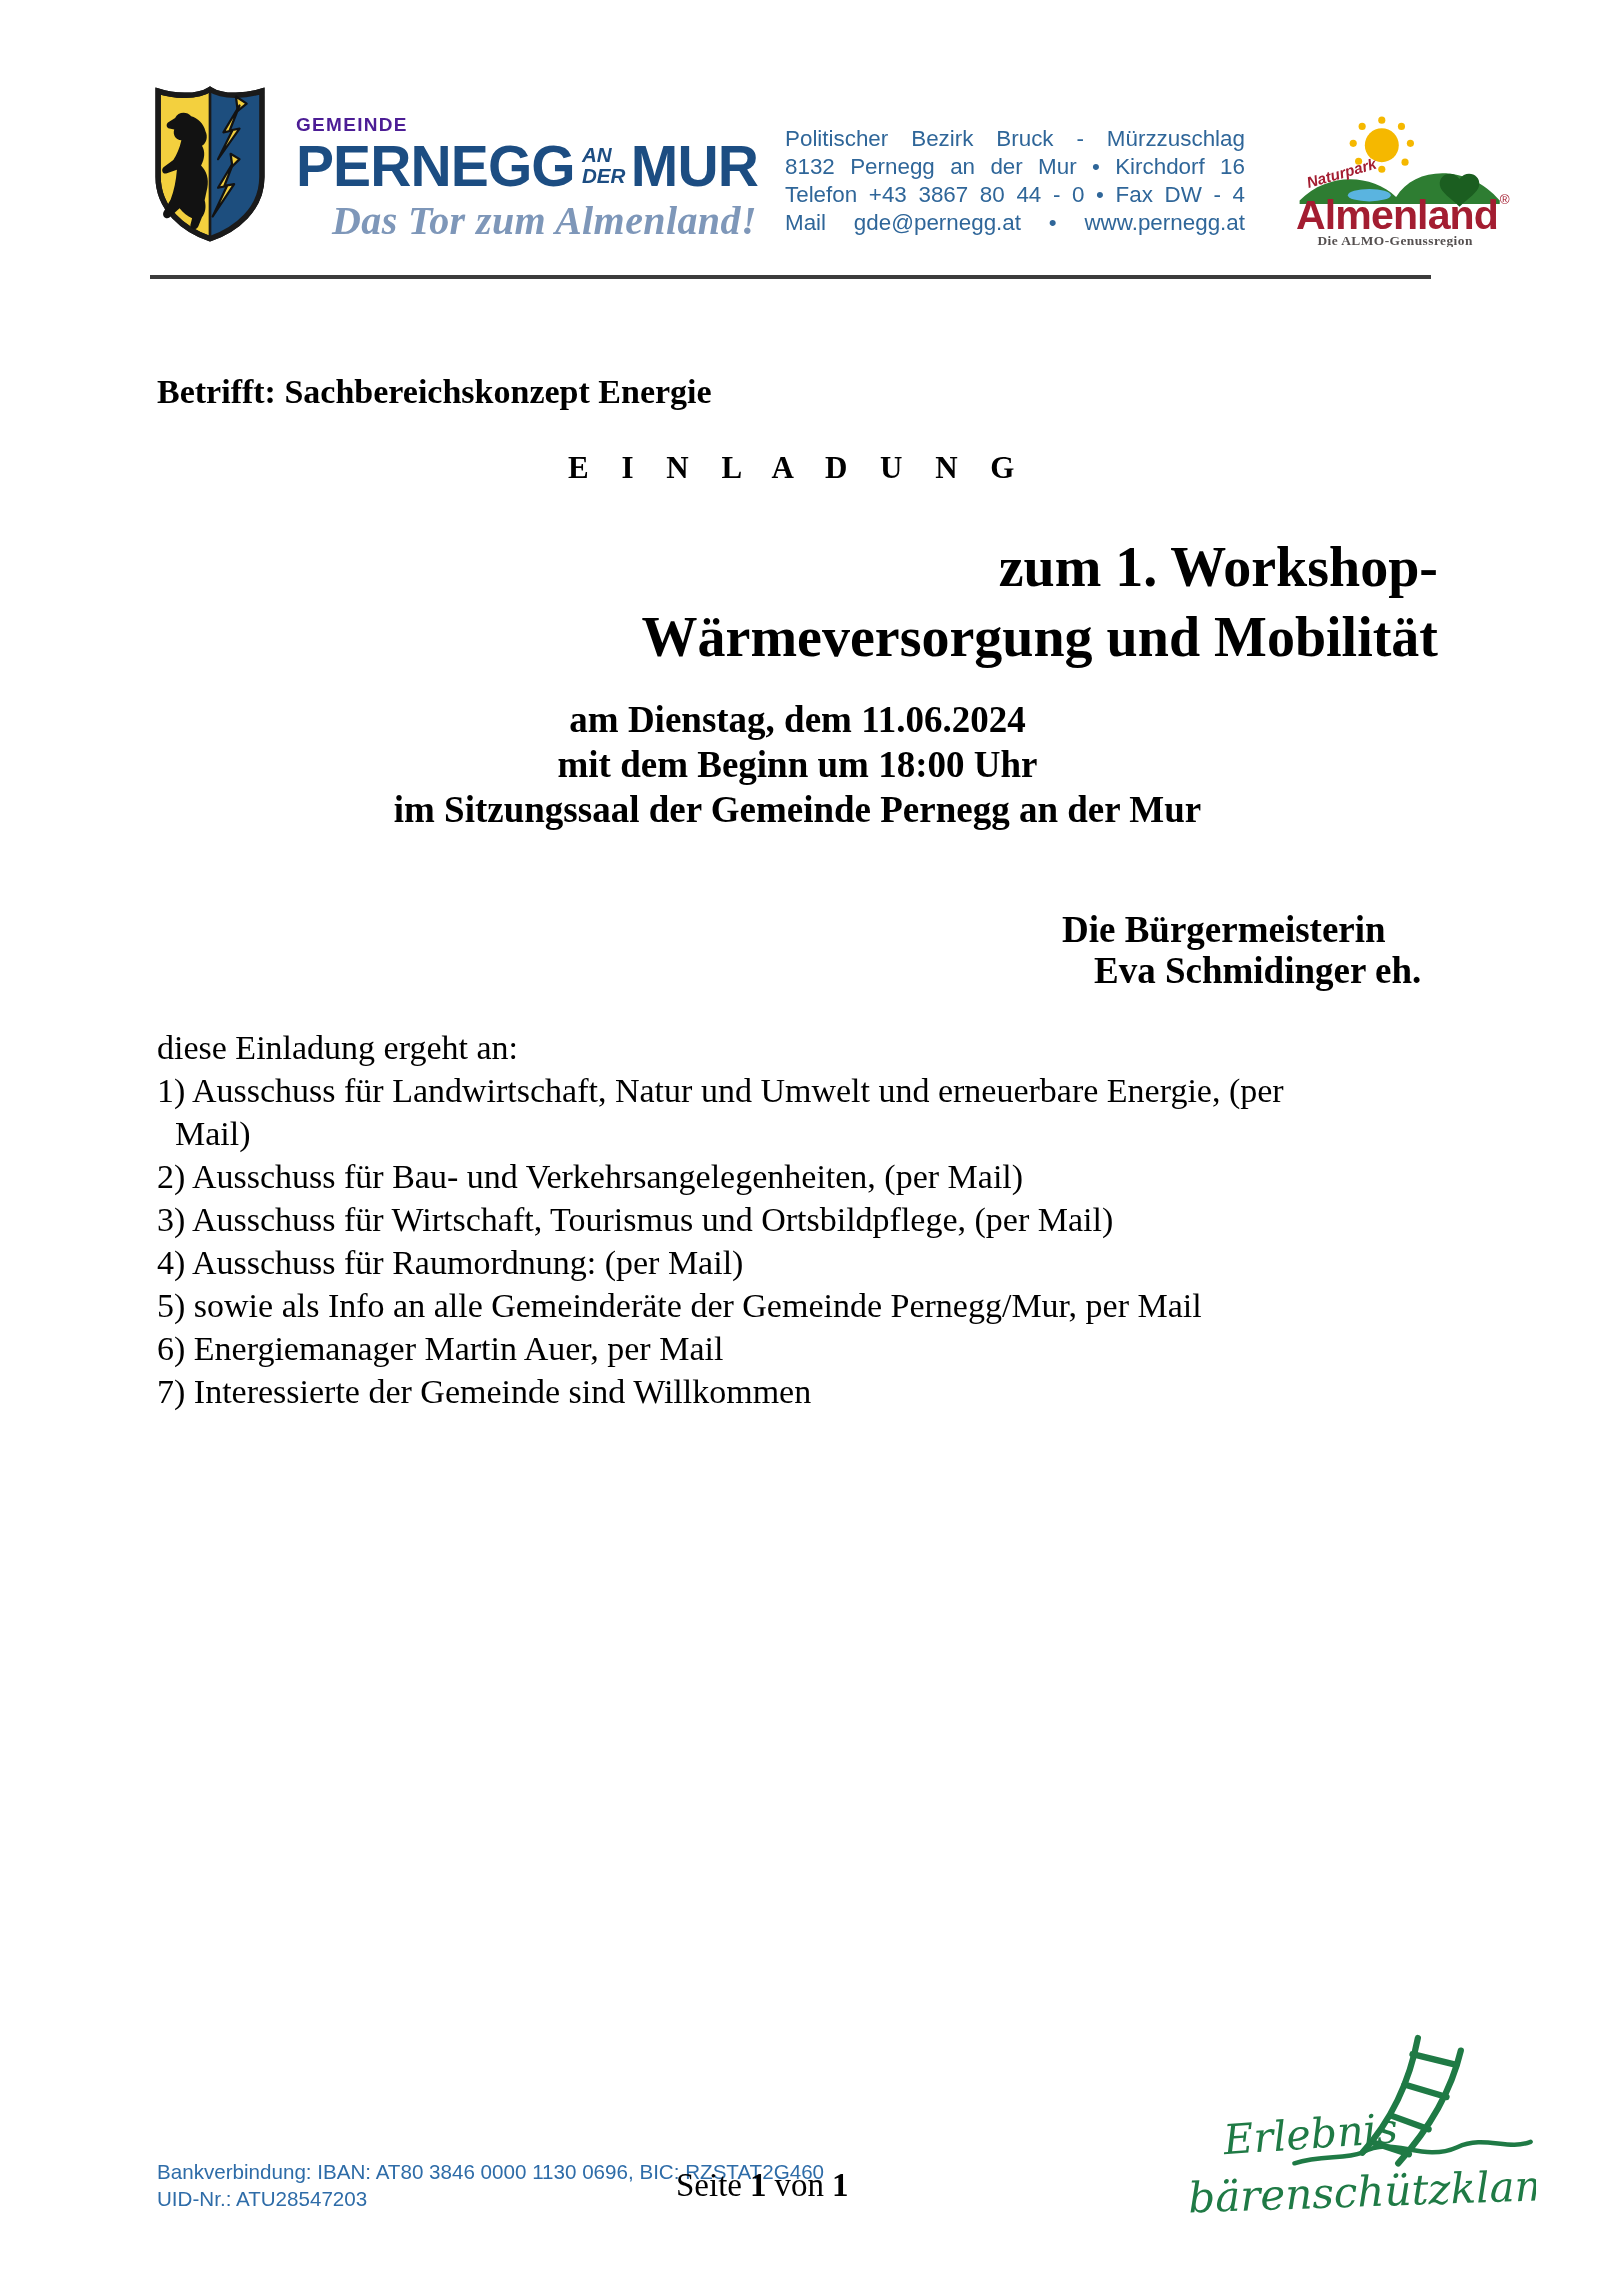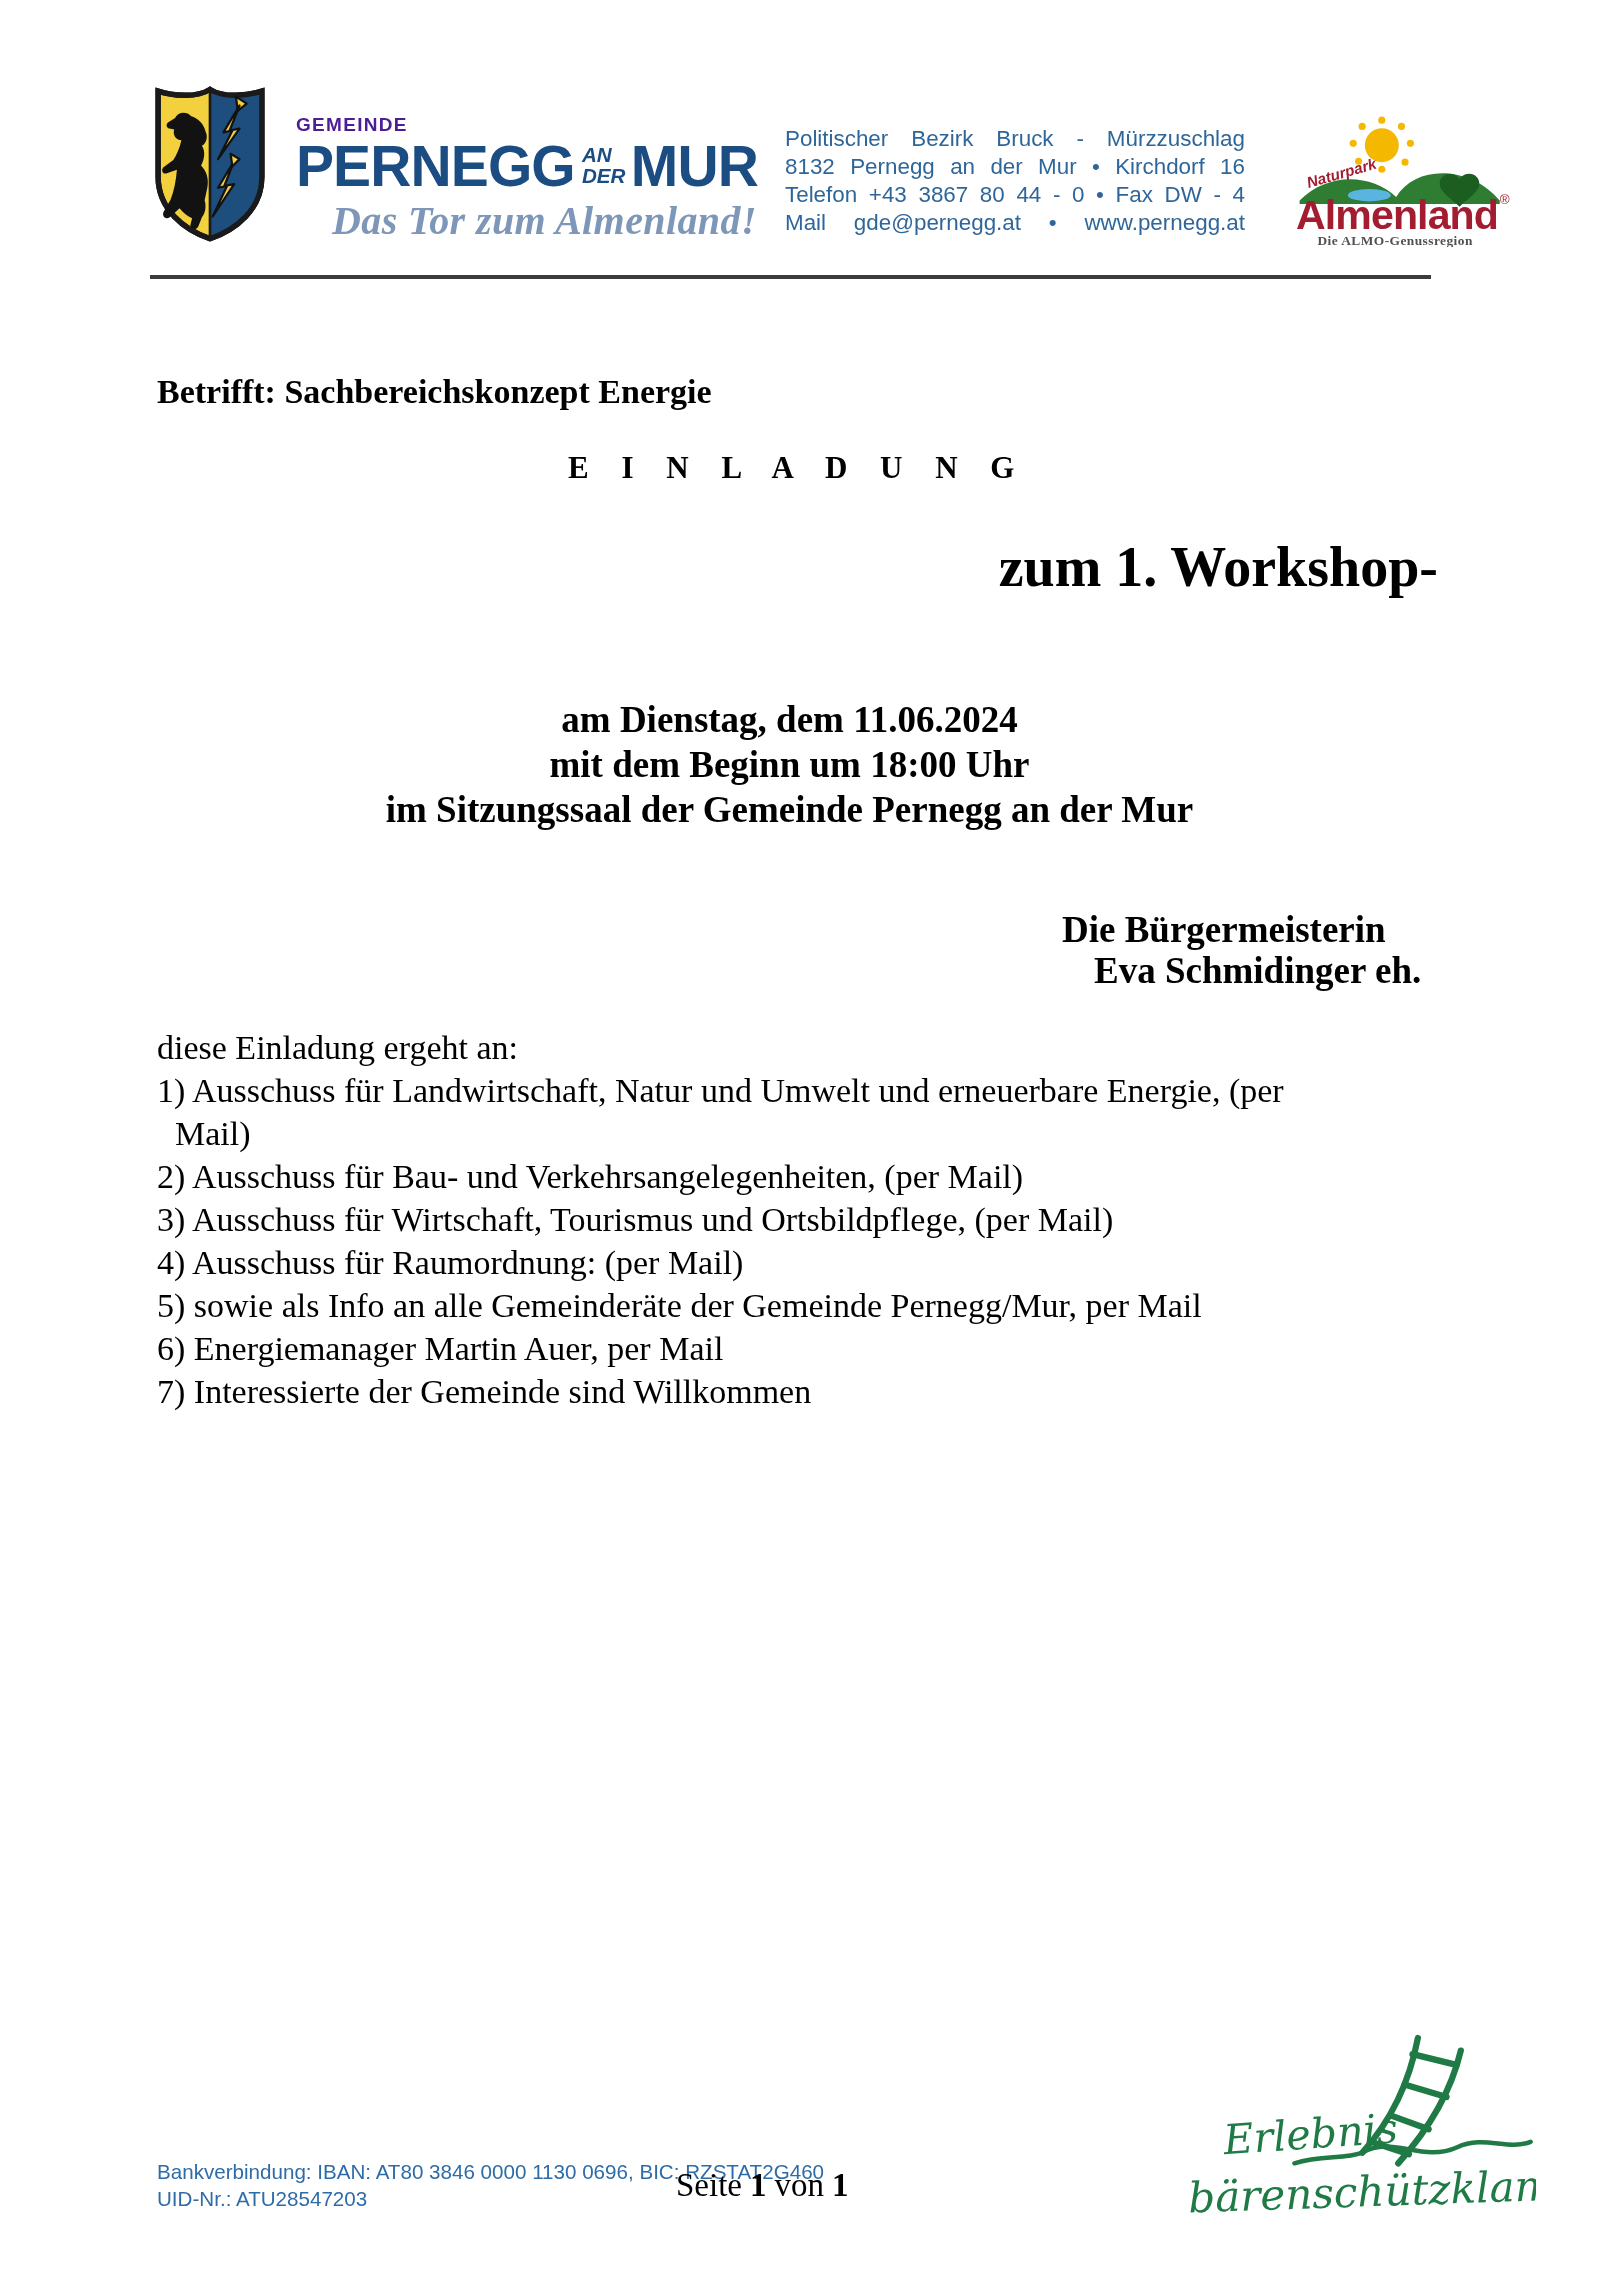--- a/index.html
+++ b/index.html
@@ -48,21 +48,21 @@
   
   .rule{left:150px;top:275px;width:1281px;height:3.6px;background:#3c3c3c;}
   
   .meta{left:960px;top:288px;font-size:35px;line-height:42px;}
   .subject{left:157px;top:373px;font-size:34px;font-weight:bold;}
   
   .einladung{left:157px;top:450px;width:1281px;text-align:center;
     font-size:31px;font-weight:bold;letter-spacing:12.5px;}
   .main-title{left:157px;top:532px;width:1281px;text-align:right;
     font-size:56px;font-weight:bold;line-height:70px;}
-  .when{left:149px;top:697px;width:1281px;text-align:center;
+  .when{left:157px;top:697px;width:1281px;text-align:center;
     font-size:37px;font-weight:bold;line-height:45px;}
   
   .sig-role{left:1062px;top:908px;font-size:37px;font-weight:bold;}
   .sig-name{left:1094px;top:949px;font-size:37px;font-weight:bold;}
   
   .recipients{left:157px;top:1026px;width:1281px;font-size:34px;line-height:43px;}
   .r-item{white-space:pre-line;padding-left:18px;text-indent:-18px;}
   
   .bank{left:157px;top:2158px;
     font-family:"Liberation Sans",sans-serif;
@@ -145,20 +145,21 @@
 
   <div class="abs rule"></div>
 
 
   <div class="abs subject">Betrifft: Sachbereichskonzept Energie</div>
 
   <div class="abs einladung">E I N L A D U N G</div>
 
   <div class="abs main-title">
     <div>zum 1. Workshop-</div>
+    <div>Wärmeversorgung und Mobilität</div>
   </div>
 
   <div class="abs when">
     <div>am Dienstag, dem 11.06.2024</div>
     <div>mit dem Beginn um 18:00 Uhr</div>
     <div>im Sitzungssaal der Gemeinde Pernegg an der Mur</div>
   </div>
 
   <div class="abs sig-role">Die Bürgermeisterin</div>
   <div class="abs sig-name">Eva Schmidinger eh.</div>

